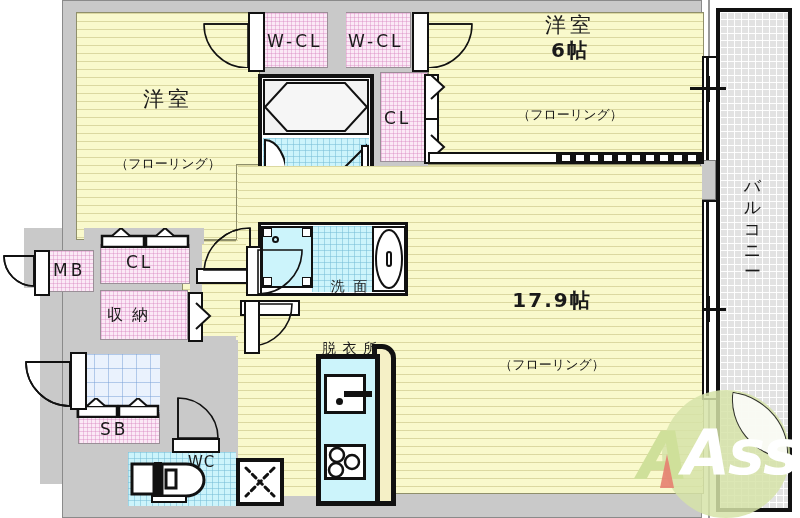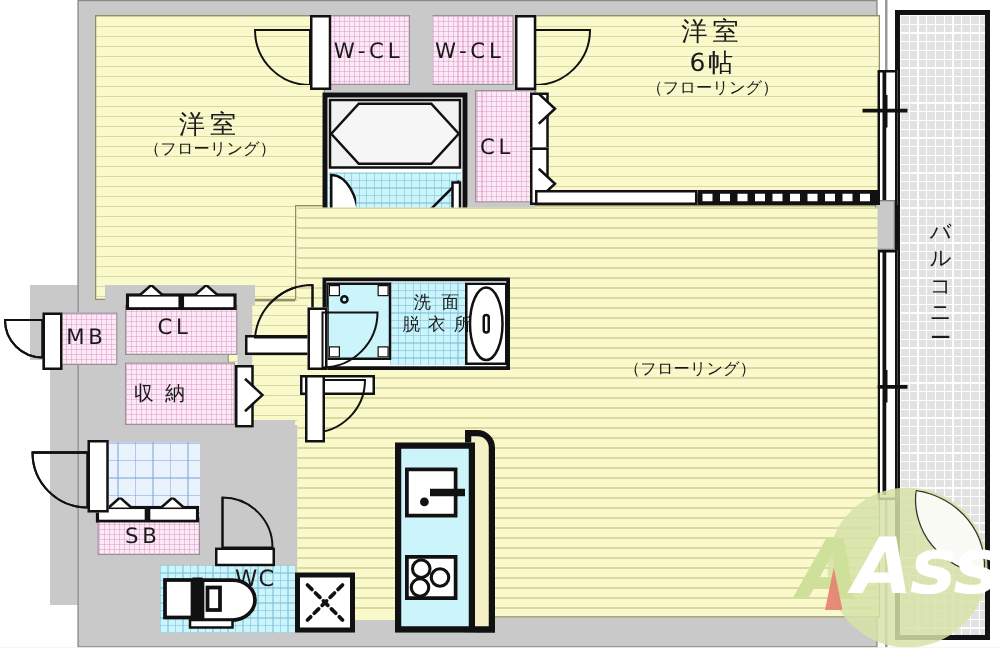--- a/index.html
+++ b/index.html
@@ -39,25 +39,25 @@
   .balcony{
     background-color:#e2e2e2;
     background-image:
       repeating-linear-gradient(to right, rgba(255,255,255,.95) 0 1px, rgba(0,0,0,0) 1px 7px),
       repeating-linear-gradient(to bottom, rgba(255,255,255,.95) 0 1px, rgba(0,0,0,0) 1px 7px);
   }
 
   .lbl{position:absolute;color:#1a1a1a;white-space:nowrap;letter-spacing:1px;
        text-align:center;line-height:1.25;pointer-events:none;}
   .lbl .big{display:block;font-size:21px;letter-spacing:4px;}
-  .lbl .mid{display:block;font-size:20px;letter-spacing:2px;}
-  .lbl .sml{display:block;font-size:13px;letter-spacing:0px;}
+  .lbl .mid{display:block;font-size:20px;letter-spacing:2px;font-weight:bold;}
+  .lbl .sml{display:block;font-size:13px;letter-spacing:0px;margin-top:44px;}
   .tag{position:absolute;font-size:17px;letter-spacing:3px;color:#1a1a1a;
        white-space:nowrap;pointer-events:none;}
-  .tag.s{font-size:18px;letter-spacing:1px;text-align:center;}
+  .tag.s{font-size:15px;letter-spacing:1px;text-align:center;}
   .tag.j{font-size:16px;letter-spacing:2px;}
   .jamb{position:absolute;background:#fff;border:2px solid #111;}
   .leaf{position:absolute;background:#fff;border:1.5px solid #111;}
 
   
   .slide{position:absolute;background:#fff;border:2.5px solid #111;}
 
   .blk{position:absolute;background:#111;}
   .wht{position:absolute;background:#fff;border:2px solid #111;}
 
@@ -429,20 +429,21 @@
     <span class="sml">（フローリング）</span>
   </div>
 
   <div class="lbl" style="left:490px;top:12px;width:160px;">
     <span class="big">洋室</span>
     <span class="mid">6帖</span>
     <span class="sml">（フローリング）</span>
   </div>
 
   <div class="lbl" style="left:462px;top:288px;width:180px;">
+    <span class="mid">17.9帖</span>
     <span class="sml">（フローリング）</span>
   </div>
 
   <div id="wm">
     <div class="circ"></div>
     <div class="leaf"></div>
     <div class="aa">A</div>
     <div class="ared"></div>
     <div class="txt" style="padding-left:46px;">Assist</div>
   </div>

